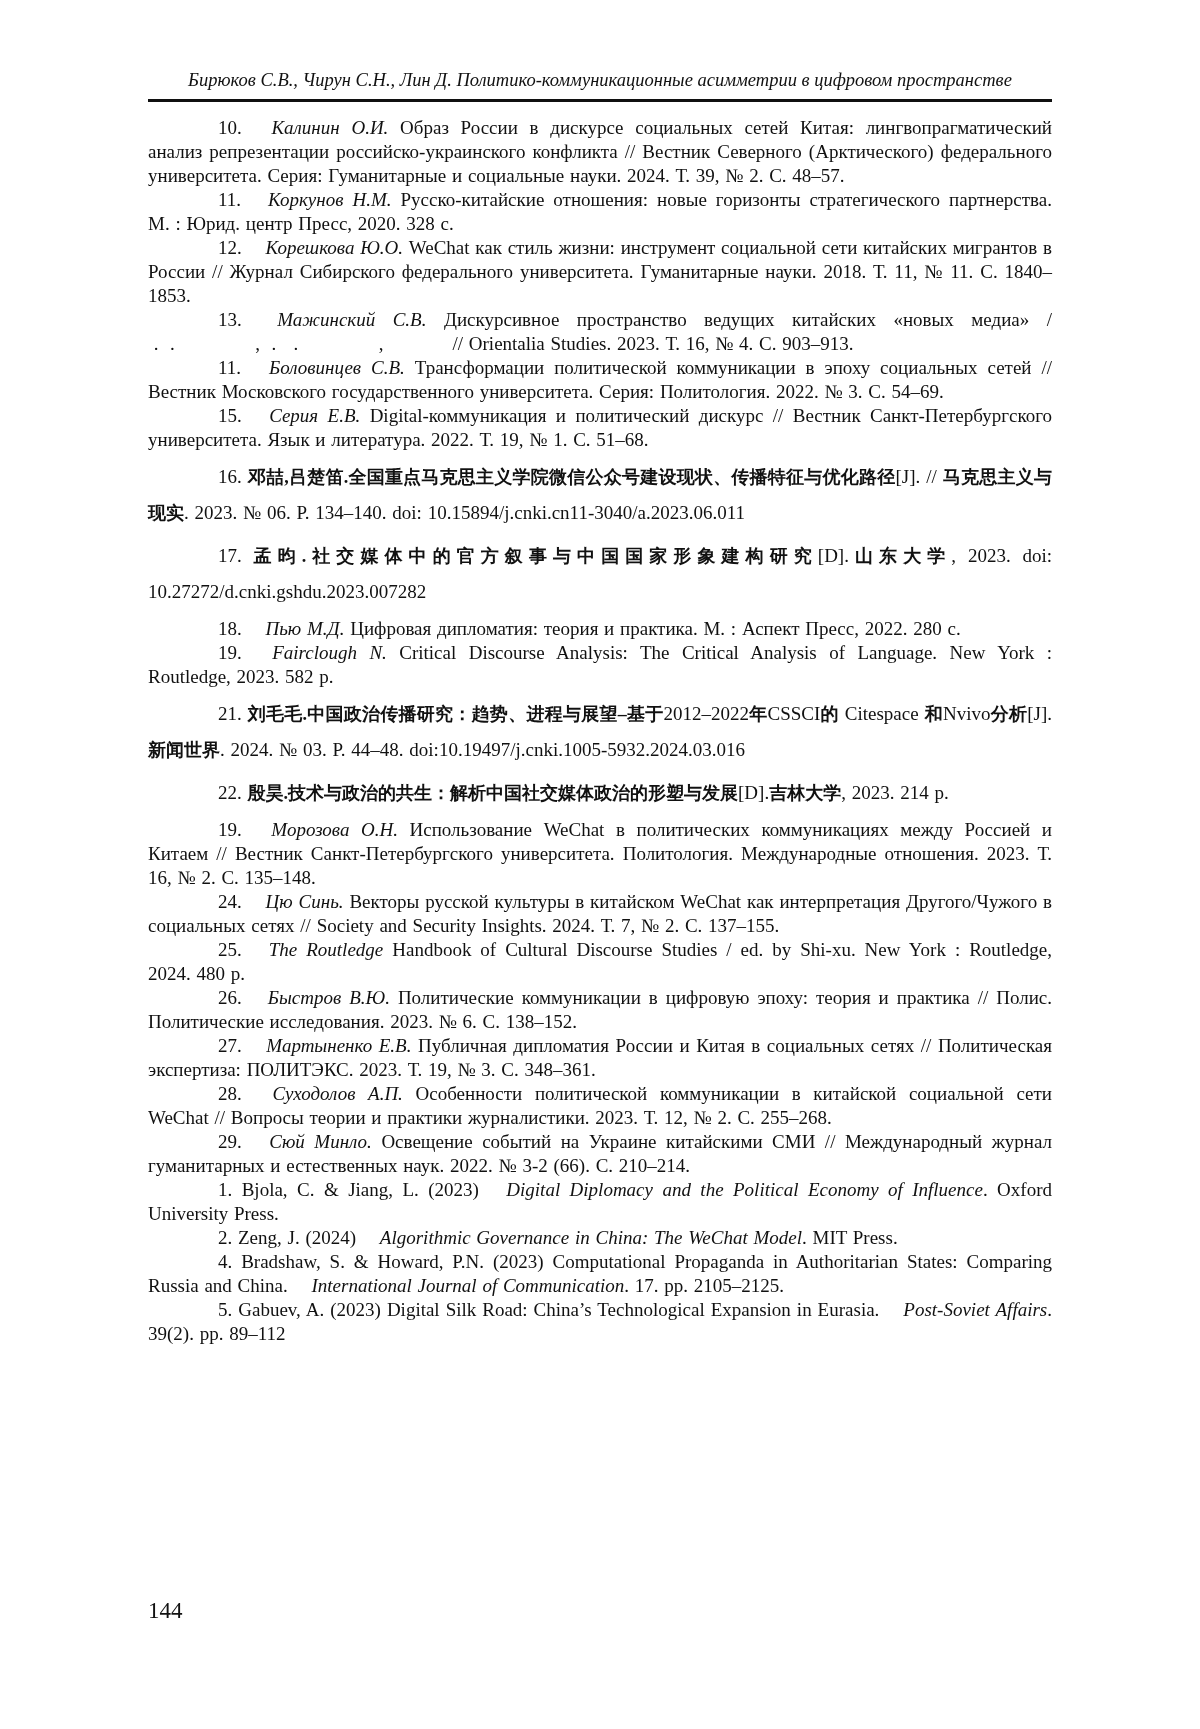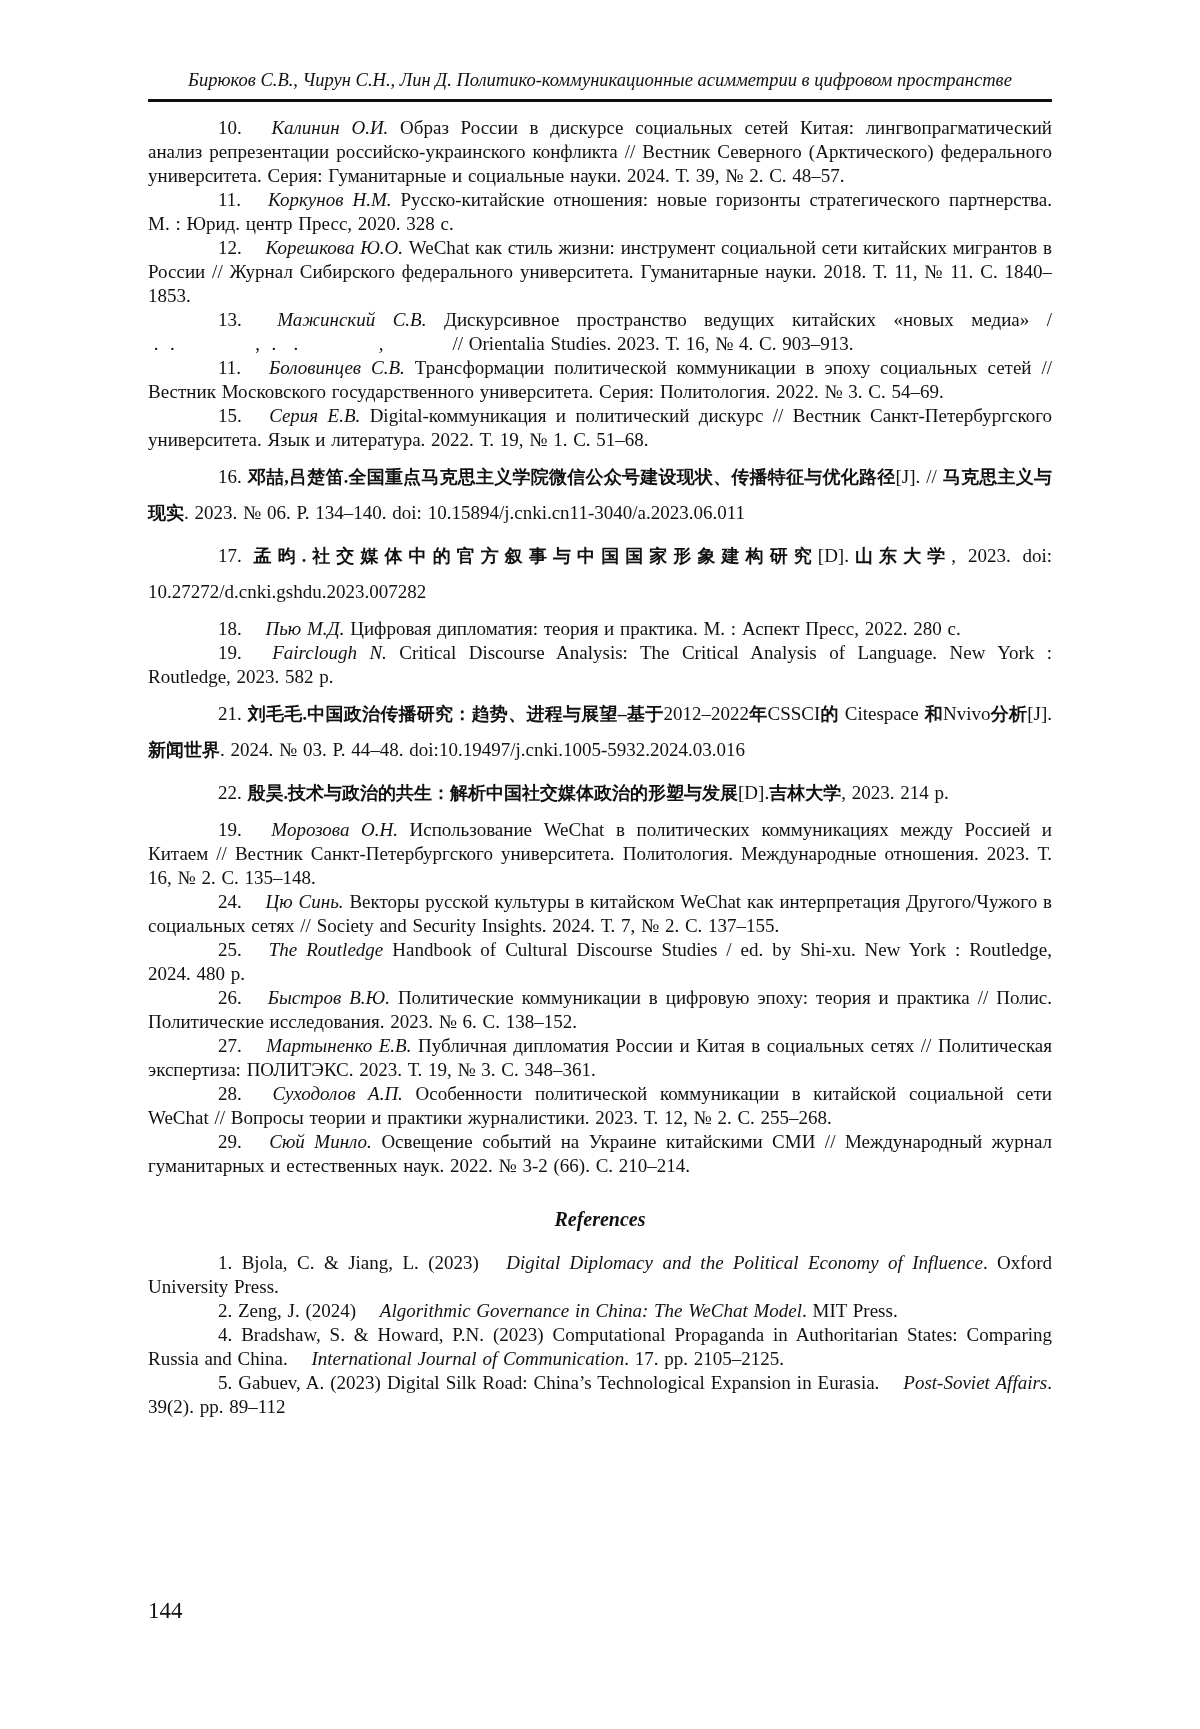--- a/index.html
+++ b/index.html
@@ -83,21 +83,20 @@
         <p class="ref cjk-item"><span>22. </span><span class="cjk">殷昊.技术与政治的共生：解析中国社交媒体政治的形塑与发展</span><span>[D].</span><span class="cjk">吉林大学</span><span>, 2023. 214 p.</span></p>
         <p class="ref"><span>19. </span><span class="it">Морозова О.Н.</span><span> Использование WeChat в политических коммуникациях между Россией и Китаем // Вестник Санкт-Петербургского университета. Политология. Международные отношения. 2023. Т. 16, № 2. С. 135–148.</span></p>
         <p class="ref"><span>24. </span><span class="it">Цю Синь.</span><span> Векторы русской культуры в китайском WeChat как интерпретация Другого/Чужого в социальных сетях // Society and Security Insights. 2024. Т. 7, № 2. С. 137–155.</span></p>
         <p class="ref"><span>25. </span><span class="it">The Routledge</span><span> Handbook of Cultural Discourse Studies / ed. by Shi-xu. New York : Routledge, 2024. 480 p.</span></p>
         <p class="ref"><span>26. </span><span class="it">Быстров В.Ю.</span><span> Политические коммуникации в цифровую эпоху: теория и практика // Полис. Политические исследования. 2023. № 6. С. 138–152.</span></p>
         <p class="ref"><span>27. </span><span class="it">Мартыненко Е.В.</span><span> Публичная дипломатия России и Китая в социальных сетях // Политическая экспертиза: ПОЛИТЭКС. 2023. Т. 19, № 3. С. 348–361.</span></p>
         <p class="ref"><span>28. </span><span class="it">Суходолов А.П.</span><span> Особенности политической коммуникации в китайской социальной сети WeChat // Вопросы теории и практики журналистики. 2023. Т. 12, № 2. С. 255–268.</span></p>
         <p class="ref"><span>29. </span><span class="it">Сюй Минло.</span><span> Освещение событий на Украине китайскими СМИ // Международный журнал гуманитарных и естественных наук. 2022. № 3-2 (66). С. 210–214.</span></p>
       </div>
 
-    <div class="references-heading">References</div>
 
     <div id="bib-en">
         <p class="ref"><span>1. Bjola, C. &amp; Jiang, L. (2023) </span><span class="it">Digital Diplomacy and the Political Economy of Influence</span><span>. Oxford University Press.</span></p>
         <p class="ref"><span>2. Zeng, J. (2024) </span><span class="it">Algorithmic Governance in China: The WeChat Model</span><span>. MIT Press.</span></p>
         <p class="ref"><span>4. Bradshaw, S. &amp; Howard, P.N. (2023) Computational Propaganda in Authoritarian States: Comparing Russia and China. </span><span class="it">International Journal of Communication</span><span>. 17. pp. 2105–2125.</span></p>
         <p class="ref"><span>5. Gabuev, A. (2023) Digital Silk Road: China’s Technological Expansion in Eurasia. </span><span class="it">Post-Soviet Affairs</span><span>. 39(2). pp. 89–112</span></p>
       </div>
   </div>
 
   <div class="page-number">144</div>

